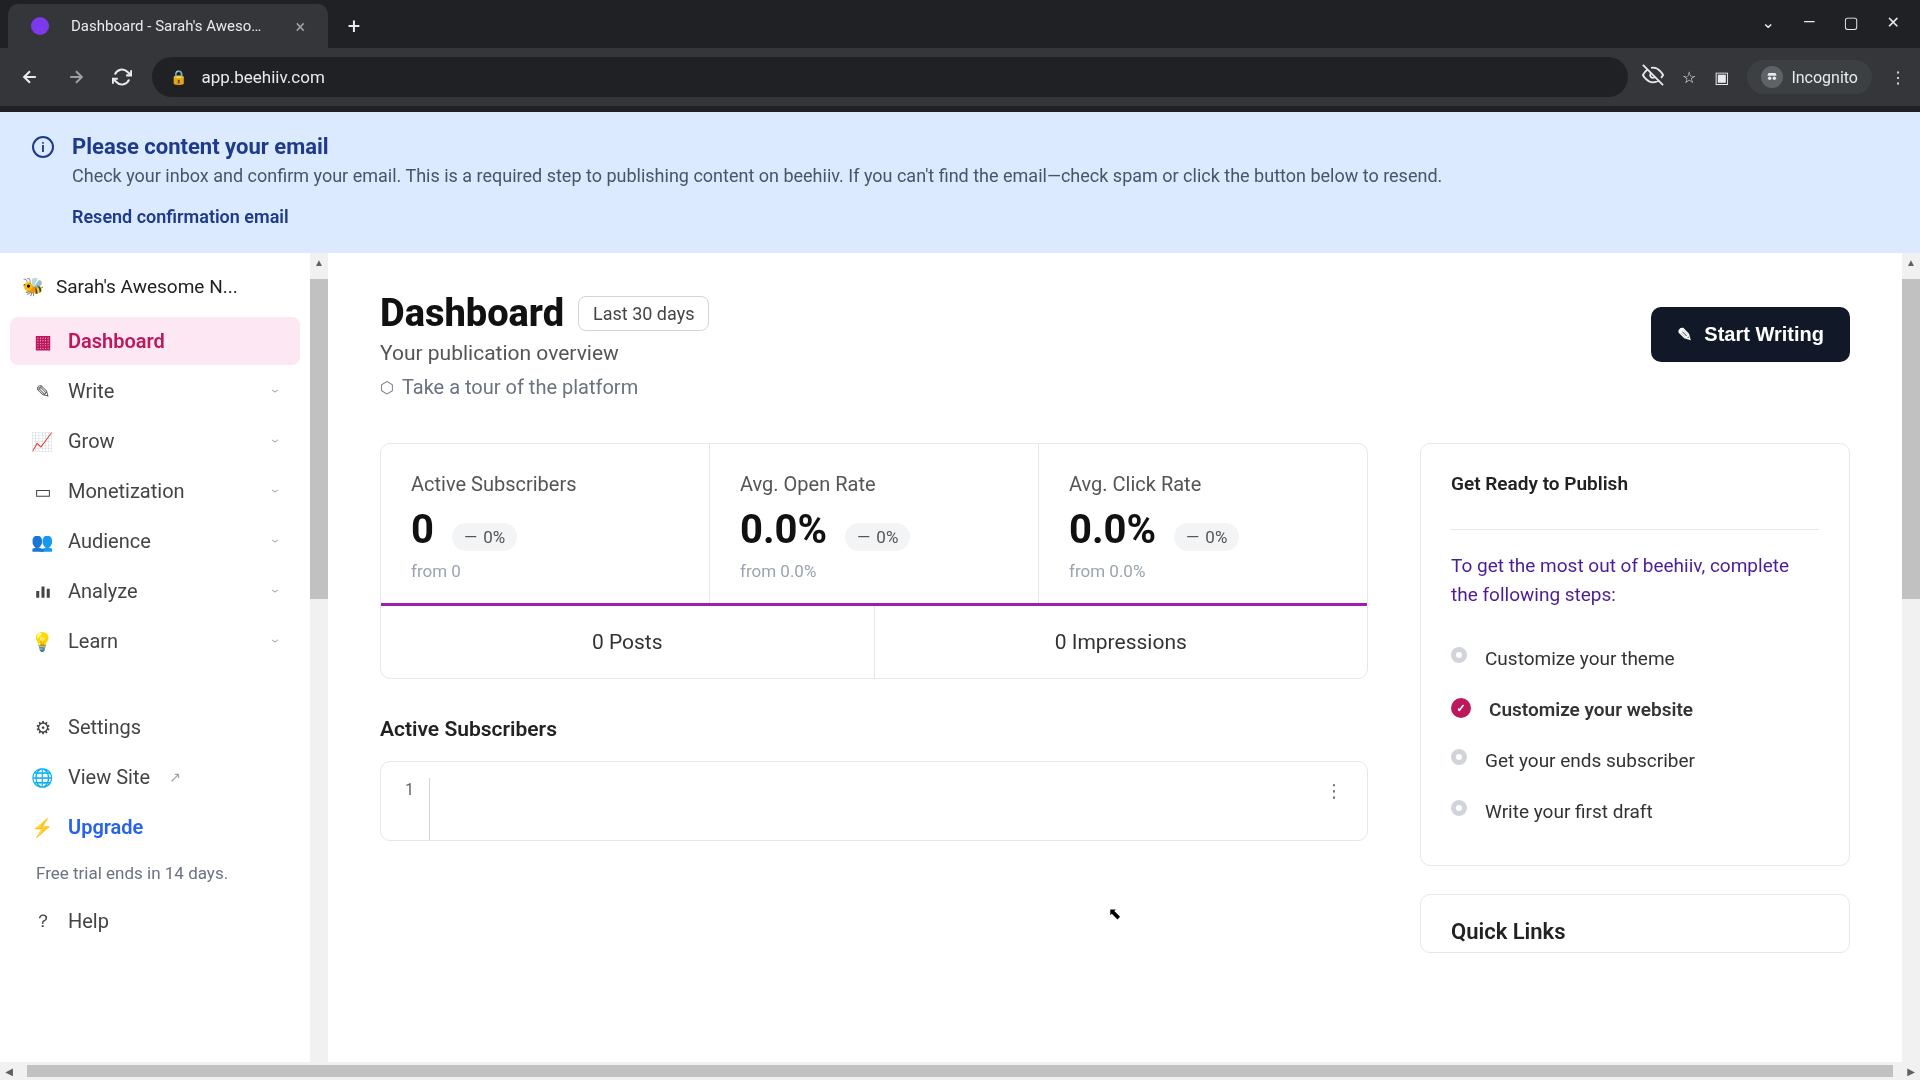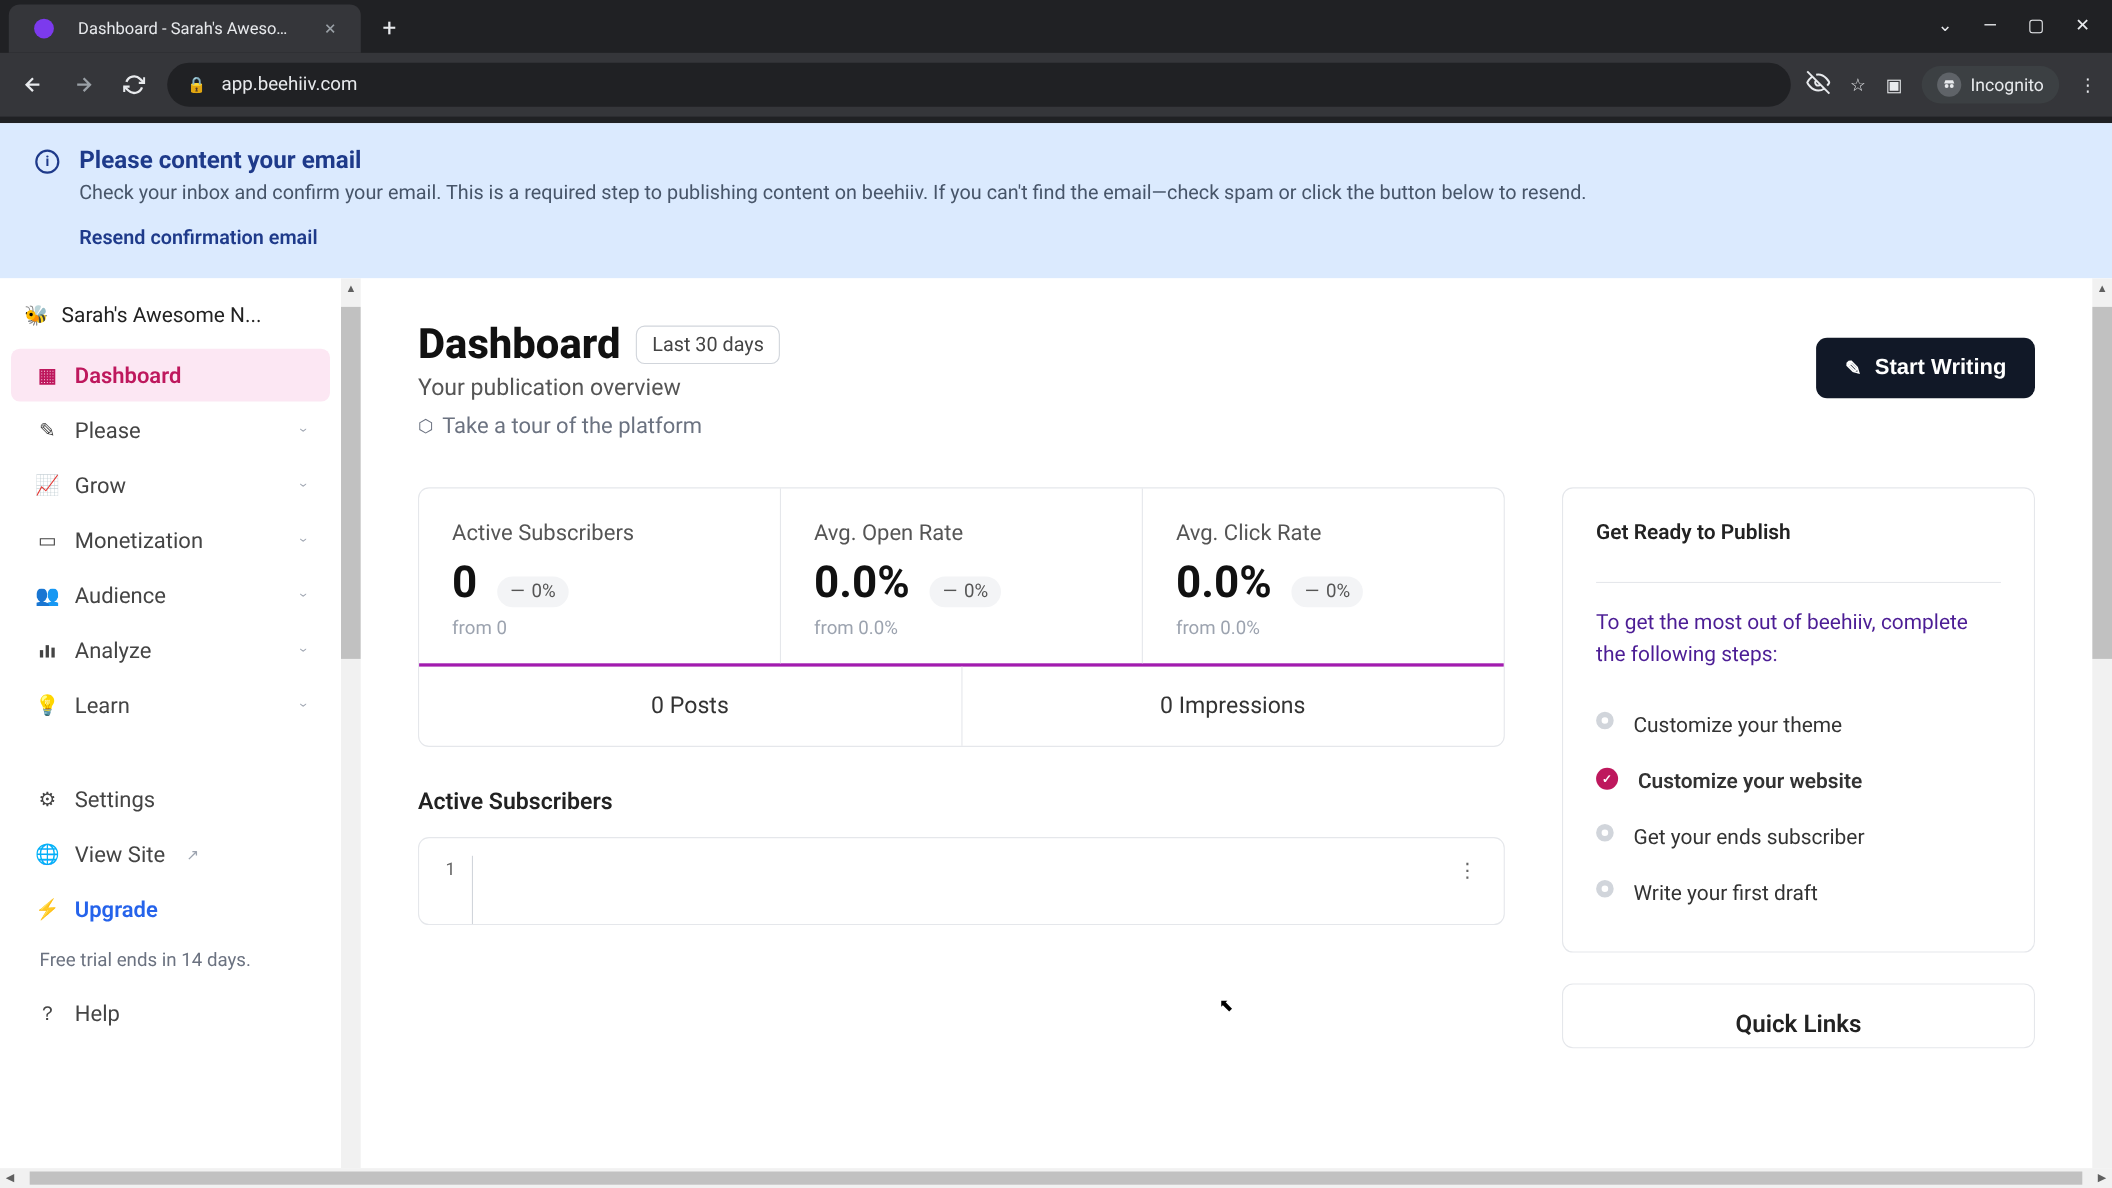--- a/index.html
+++ b/index.html
@@ -94,21 +94,21 @@
 .chart-axis { position: absolute; left: 48px; top: 16px; bottom: 0; border-left: 1px solid #d1d5db; }
 
 .ready-card { border: 1px solid #e5e7eb; border-radius: 10px; padding: 28px 30px; margin-bottom: 28px; }
 .ready-title { font-size: 19px; font-weight: 600; color: #222; margin-bottom: 22px; padding-bottom: 34px; border-bottom: 1px solid #e5e7eb; }
 .ready-text { font-size: 19px; color: #4c1d95; line-height: 1.5; margin-bottom: 24px; }
 .checklist-item { display: flex; gap: 18px; padding: 14px 0; font-size: 19px; color: #333; cursor: pointer; }
 .check-bullet { width: 16px; height: 16px; border-radius: 50%; border: 5px solid #d1d5db; flex-shrink: 0; }
 .check-bullet.done { background: #be185d; border: none; display: flex; align-items: center; justify-content: center; color: #fff; font-size: 11px; width: 20px; height: 20px; }
 .checklist-item.done { font-weight: 600; }
 
-.quick-links-card { border: 1px solid #e5e7eb; border-radius: 10px; padding: 24px 30px 8px 30px; text-align: center; }
+.quick-links-card { border: 1px solid #e5e7eb; border-radius: 10px; padding: 24px 30px 8px 30px; }
 .quick-links-title { font-size: 22px; font-weight: 600; color: #222; }
 
 .bottom-scrollbar { height: 18px; background: #f1f1f1; display: flex; align-items: center; }
 .bottom-scrollbar .track { flex: 1; position: relative; height: 100%; }
 .bottom-scrollbar .thumb { background: #c1c1c1; height: 12px; margin: 3px 0; width: 99%; margin-left: 0.5%; }
 .bottom-scrollbar .arrow { width: 18px; display: flex; align-items: center; justify-content: center; color: #606060; font-size: 10px; }
 
 .cursor { position: absolute; left: 1108px; top: 904px; font-size: 16px; pointer-events: none; }
 </style>
 </head>
@@ -186,21 +186,21 @@
       <div class="pub-name">
         <div class="pub-icon">🐝</div>
         <div class="pub-name-text">Sarah's Awesome N...</div>
       </div>
       <div class="nav-item active">
         <span class="icon">▦</span>
         <span>Dashboard</span>
       </div>
       <div class="nav-item">
         <span class="icon">✎</span>
-        <span>Please</span>
+        <span>Write</span>
         <span class="chevron">›</span>
       </div>
       <div class="nav-item">
         <span class="icon">📈</span>
         <span>Grow</span>
         <span class="chevron">›</span>
       </div>
       <div class="nav-item">
         <span class="icon">▭</span>
         <span>Monetization</span>

